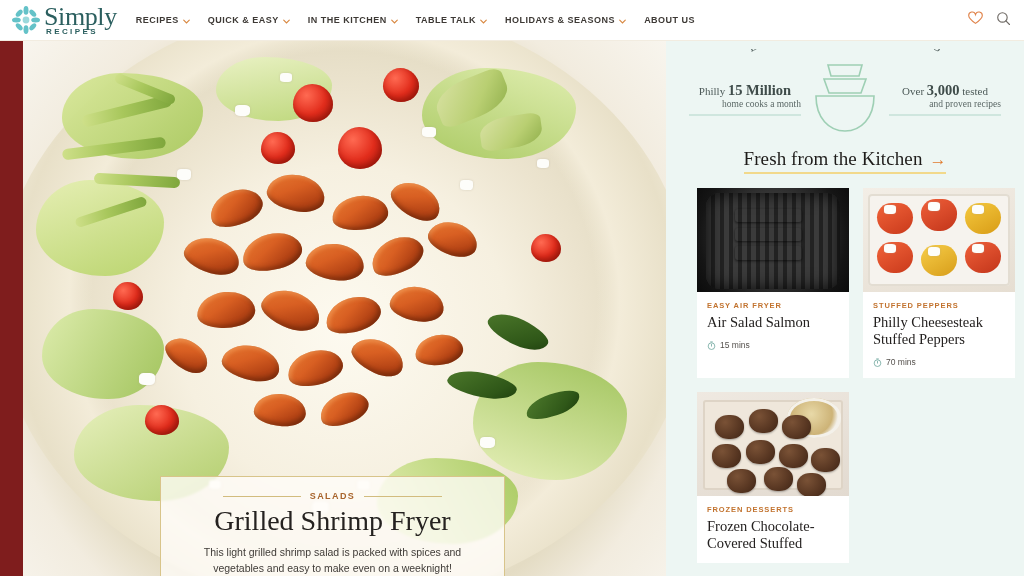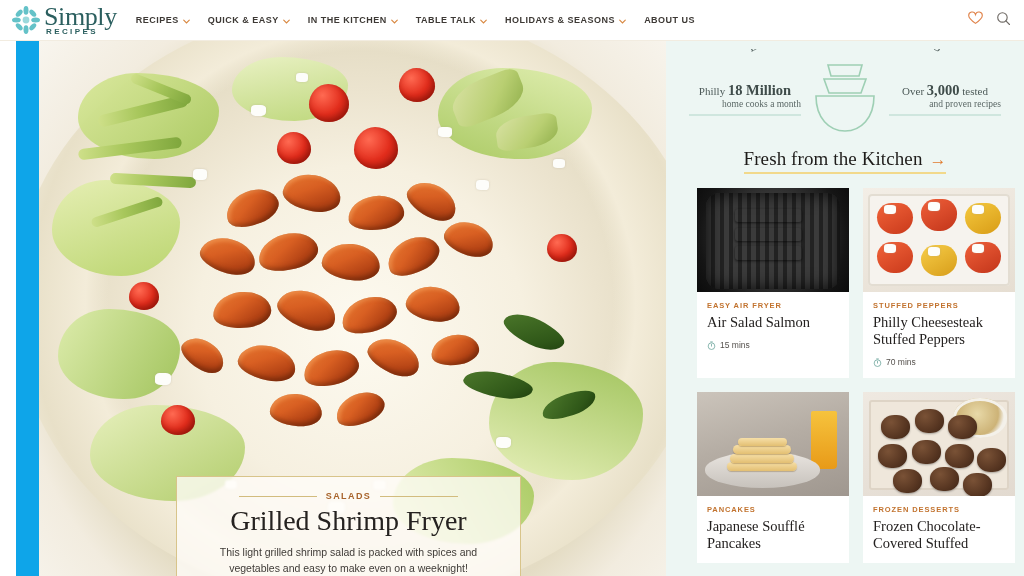--- a/index.html
+++ b/index.html
@@ -93,23 +93,23 @@
     display: flex;
     align-items: center;
     gap: 13px;
     margin-right: 13px;
   }
   .hicon { cursor: pointer; display: block; }
 
   
   .hero {
     position: absolute;
-    top: 41px; left: 16px;
+    top: 41px; left: 0;
     width: 666px; height: 535px;
-    background: #0ea5e9;
+    background: #7f1d1d;
     overflow: hidden;
   }
   .hero-photo {
     position: absolute;
     left: 23px; top: 0;
     width: 643px; height: 535px;
     overflow: hidden;
     background: #efe9dd;
   }
 
@@ -537,21 +537,21 @@
         <text font-family="Liberation Serif, serif" font-size="13" fill="#5c6a68">
           <textPath href="#arcp" startOffset="50%" text-anchor="middle" id="arc-text-path">Less stress &amp; MORE JOY since 2003</textPath>
         </text>
       </svg>
     </div>
 
     <div class="promo-row">
       <div class="promo-stat">
         <div class="l1">
           <span>Philly</span>
-          <b>18 Million</b>
+          <b>15 Million</b>
         </div>
         <div class="l2">home cooks a month</div>
         <div class="u"></div>
       </div>
 
       <div class="promo-bowl">
         <svg width="74" height="84" viewBox="0 0 74 84">
           <g fill="none" stroke="#9ecfb4" stroke-width="1.6">
             <path d="M20,10 h34 l-3,11 h-28 z"></path>
             <path d="M16,24 h42 l-5,14 h-32 z"></path>
@@ -629,34 +629,20 @@
               <circle cx="7" cy="8" r="5.2" fill="none" stroke="#6aa39a" stroke-width="1.2"></circle>
               <line x1="7" y1="8" x2="7" y2="5" stroke="#6aa39a" stroke-width="1.2" stroke-linecap="round"></line>
               <line x1="5.6" y1="1.4" x2="8.4" y2="1.4" stroke="#6aa39a" stroke-width="1.2" stroke-linecap="round"></line>
             </svg>
           </span>
           <span>70 mins</span>
         </div>
       </div>
     </div>
 
-    <div class="card">
-      <div class="card-img ph-pancake">
-        <div class="pc-juice"></div>
-        <div class="pc-plate"></div>
-        <div class="pc-stack" style="bottom:24%;"></div>
-        <div class="pc-stack" style="bottom:32%;left:22%;width:42%;"></div>
-        <div class="pc-stack" style="bottom:40%;left:24%;width:38%;"></div>
-        <div class="pc-stack" style="bottom:48%;left:27%;width:32%;height:8px;"></div>
-      </div>
-      <div class="card-body">
-        <div class="card-cat">PANCAKES</div>
-        <div class="card-title">Japanese Soufflé Pancakes</div>
-      </div>
-    </div>
 
     <div class="card">
       <div class="card-img ph-banana">
         <div class="bn-tray"></div>
         <div class="bn-bowl"></div>
         <div class="bn" style="left:12%;top:22%;width:19%;height:23%;"></div>
         <div class="bn" style="left:34%;top:16%;width:19%;height:23%;"></div>
         <div class="bn" style="left:56%;top:22%;width:19%;height:23%;"></div>
         <div class="bn" style="left:10%;top:50%;width:19%;height:23%;"></div>
         <div class="bn" style="left:32%;top:46%;width:19%;height:23%;"></div>

